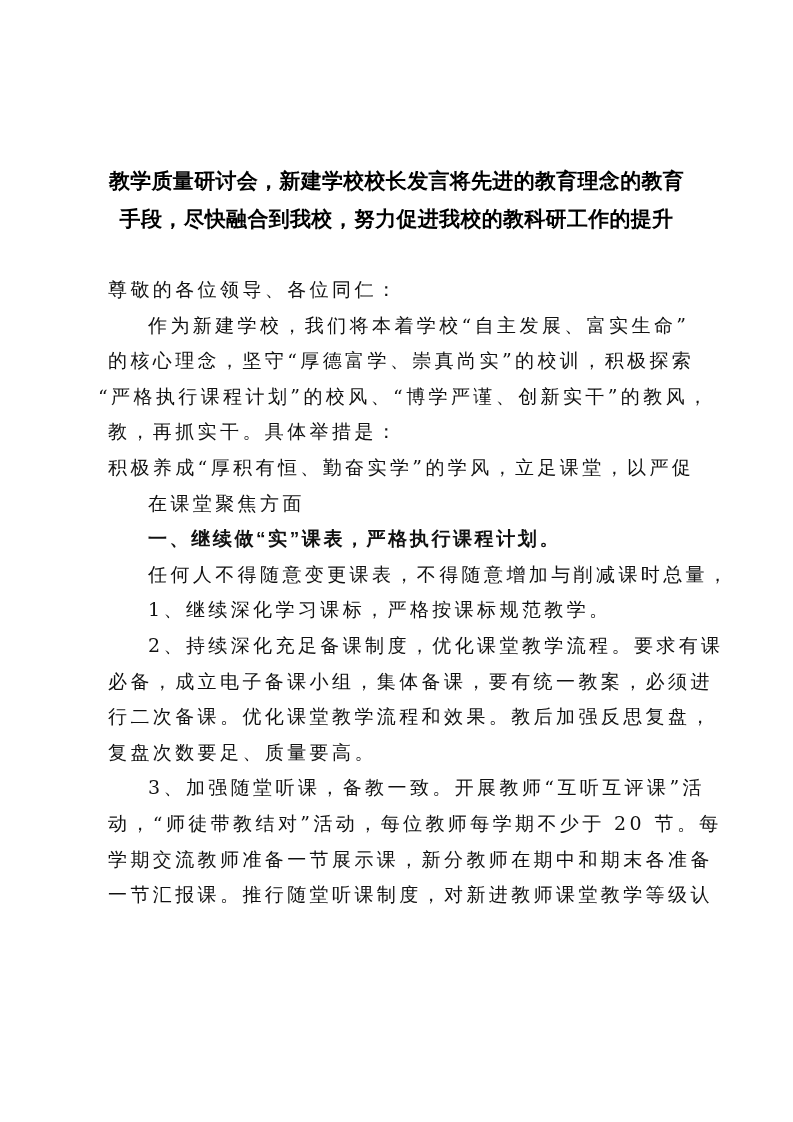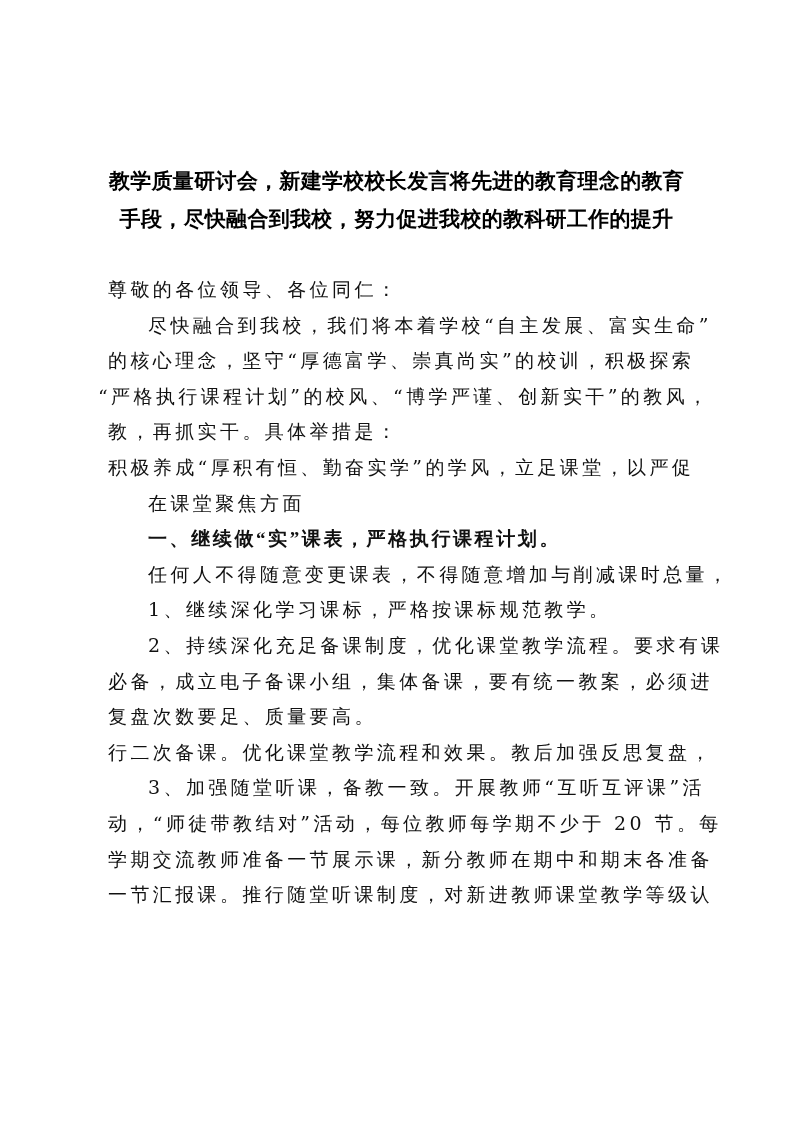--- a/index.html
+++ b/index.html
@@ -15,52 +15,52 @@
   }
   .title div { white-space: nowrap; }
   .body {
     position: absolute; left: 108px; top: 272px; width: 582px;
     font-family: "DejaVu Serif", serif;
     font-size: 19px; line-height: 35.6px; color: #111;
     letter-spacing: 3.4px;
   }
   .line { white-space: nowrap; height: 35.6px; }
   .indent { padding-left: 40px; }
-  .bold { font-weight: bold; font-family: Liberation Serif, serif; letter-spacing: 2.6px; }
+  .bold { font-weight: bold; font-family: Liberation Sans, sans-serif; letter-spacing: 2.6px; }
 </style>
 </head>
 <body>
 
 <div class="page">
   <div class="title">
     <div>教学质量研讨会，新建学校校长发言将先进的教育理念的教育</div>
     <div>手段，尽快融合到我校，努力促进我校的教科研工作的提升</div>
   </div>
 
   <div class="body">
     <div class="line">尊敬的各位领导、各位同仁：</div>
 
-    <div class="line indent">尽快融合到我校，我们将本着学校“自主发展、富实生命”</div>
+    <div class="line indent">作为新建学校，我们将本着学校“自主发展、富实生命”</div>
     <div class="line">的核心理念，坚守“厚德富学、崇真尚实”的校训，积极探索</div>
     <div class="line" style="margin-left:-10px">“严格执行课程计划”的校风、“博学严谨、创新实干”的教风，</div>
     <div class="line">教，再抓实干。具体举措是：</div>
     <div class="line">积极养成“厚积有恒、勤奋实学”的学风，立足课堂，以严促</div>
 
     <div class="line indent">在课堂聚焦方面</div>
 
     <div class="line indent bold">一、继续做“实”课表，严格执行课程计划。</div>
 
     <div class="line indent">任何人不得随意变更课表，不得随意增加与削减课时总量，</div>
 
 
     <div class="line indent">1、继续深化学习课标，严格按课标规范教学。</div>
 
     <div class="line indent">2、持续深化充足备课制度，优化课堂教学流程。要求有课</div>
     <div class="line">必备，成立电子备课小组，集体备课，要有统一教案，必须进</div>
+    <div class="line">行二次备课。优化课堂教学流程和效果。教后加强反思复盘，</div>
     <div class="line">复盘次数要足、质量要高。</div>
-    <div class="line">行二次备课。优化课堂教学流程和效果。教后加强反思复盘，</div>
 
     <div class="line indent">3、加强随堂听课，备教一致。开展教师“互听互评课”活</div>
     <div class="line">动，“师徒带教结对”活动，每位教师每学期不少于 20 节。每</div>
     <div class="line">学期交流教师准备一节展示课，新分教师在期中和期末各准备</div>
     <div class="line">一节汇报课。推行随堂听课制度，对新进教师课堂教学等级认</div>
   </div>
 </div>
 
 </body></html>

